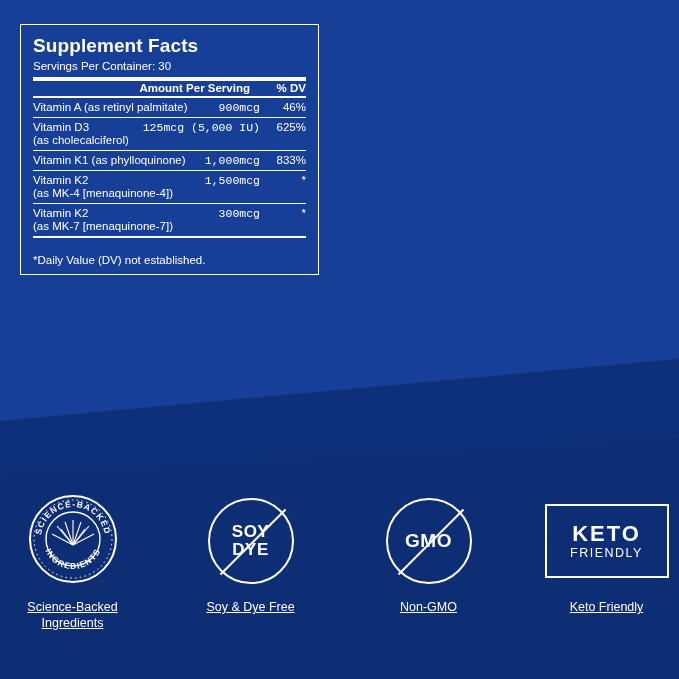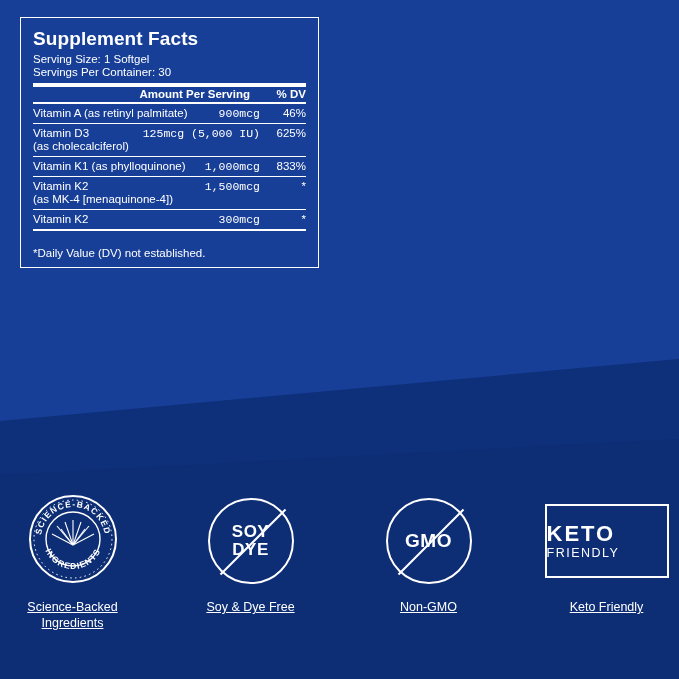--- a/index.html
+++ b/index.html
@@ -47,21 +47,21 @@
     left: 0;
     top: 0;
     width: 679px;
     height: 300px;
   }
 
   
   .sf-panel {
     position: absolute;
     left: 20px;
-    top: 17px;
+    top: 24px;
     width: 299px;
     box-sizing: border-box;
     border: 1px solid #ffffff;
     padding: 10px 12px 8px 12px;
   }
   .sf-title {
     font-size: 19px;
     font-weight: bold;
     letter-spacing: 0.1px;
     margin-bottom: 3px;
@@ -198,21 +198,21 @@
     transform: rotate(-45deg);
     transform-origin: center;
   }
   .keto-box {
     width: 124px;
     height: 74px;
     border: 2px solid #ffffff;
     box-sizing: border-box;
     display: flex;
     flex-direction: column;
-    align-items: flex-start;
+    align-items: center;
     justify-content: center;
   }
   .keto-1 {
     font-size: 22px;
     font-weight: bold;
     letter-spacing: 2px;
     line-height: 24px;
   }
   .keto-2 {
     font-size: 12.5px;
@@ -224,21 +224,20 @@
 <body>
 
 <div class="bg-base"></div>
 <div class="bg-wedge"></div>
 <div class="bg-wedge2"></div>
 
 <div class="top">
 
   <div class="sf-panel">
     <div class="sf-title">Supplement Facts</div>
-    <div class="sf-serving">Serving Size: 1 Softgel</div>
     <div class="sf-serving">Servings Per Container: 30</div>
 
     <div class="rule-thick"></div>
     <div class="sf-head">
       <span class="amt">Amount Per Serving</span>
       <span class="dv">% DV</span>
     </div>
     <div class="rule-med"></div>
 
     <div class="sf-row">
@@ -271,20 +270,21 @@
         <span class="sub">(as MK-4 [menaquinone-4])</span>
       </span>
       <span class="amt">1,500mcg</span>
       <span class="dv">*</span>
     </div>
     <div class="rule-thin"></div>
 
     <div class="sf-row">
       <span class="nm">
         <span>Vitamin K2</span>
+        <span class="sub">(as MK-7 [menaquinone-7])</span>
       </span>
       <span class="amt">300mcg</span>
       <span class="dv">*</span>
     </div>
     <div class="rule-med"></div>
 
     <div class="sf-foot">*Daily Value (DV) not established.</div>
   </div>
 
 </div>

